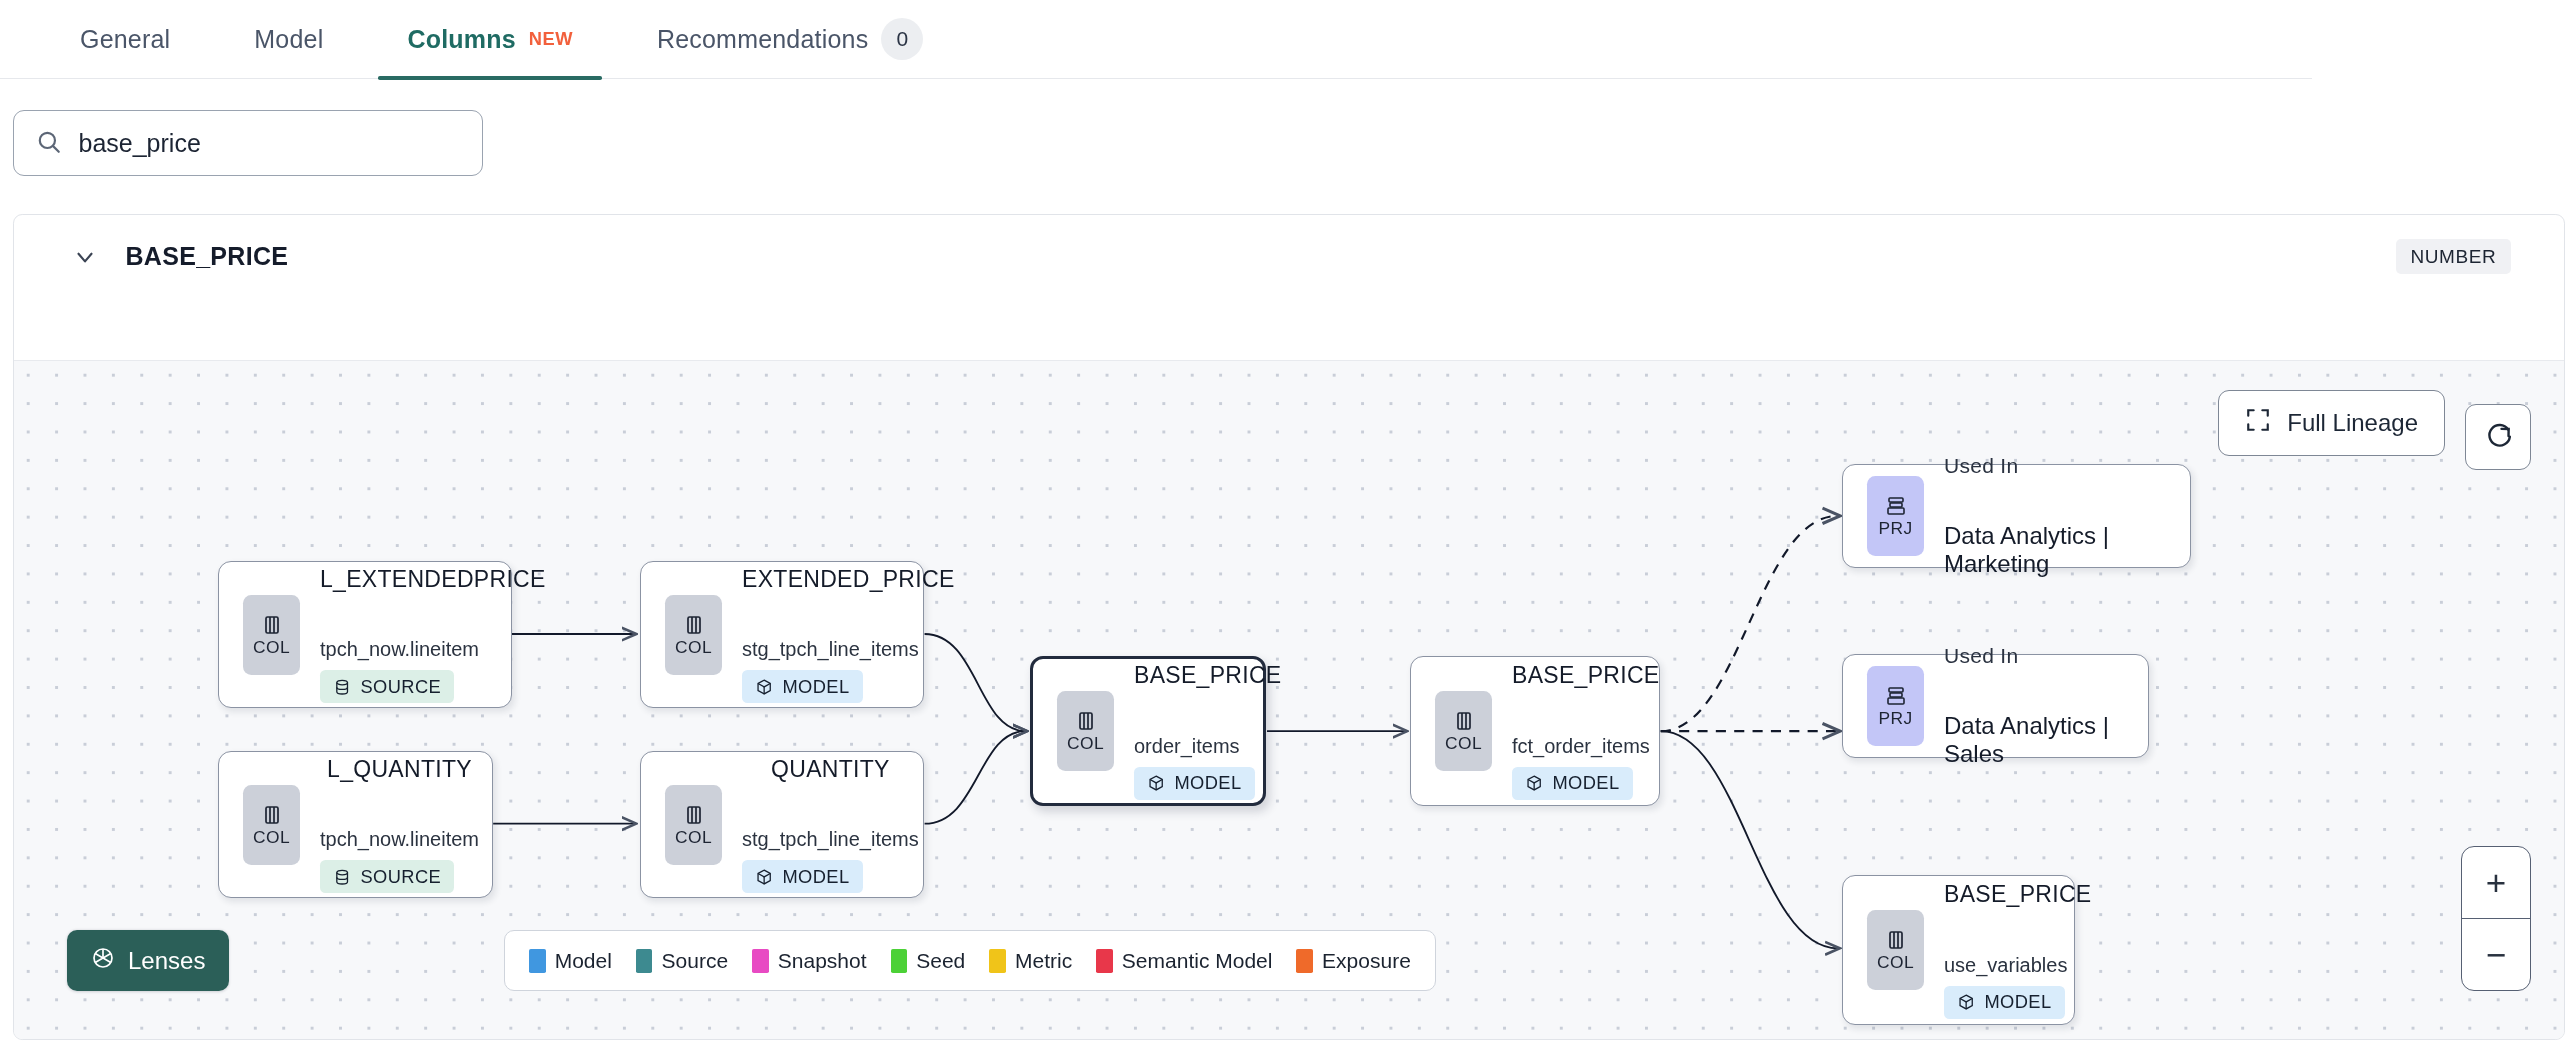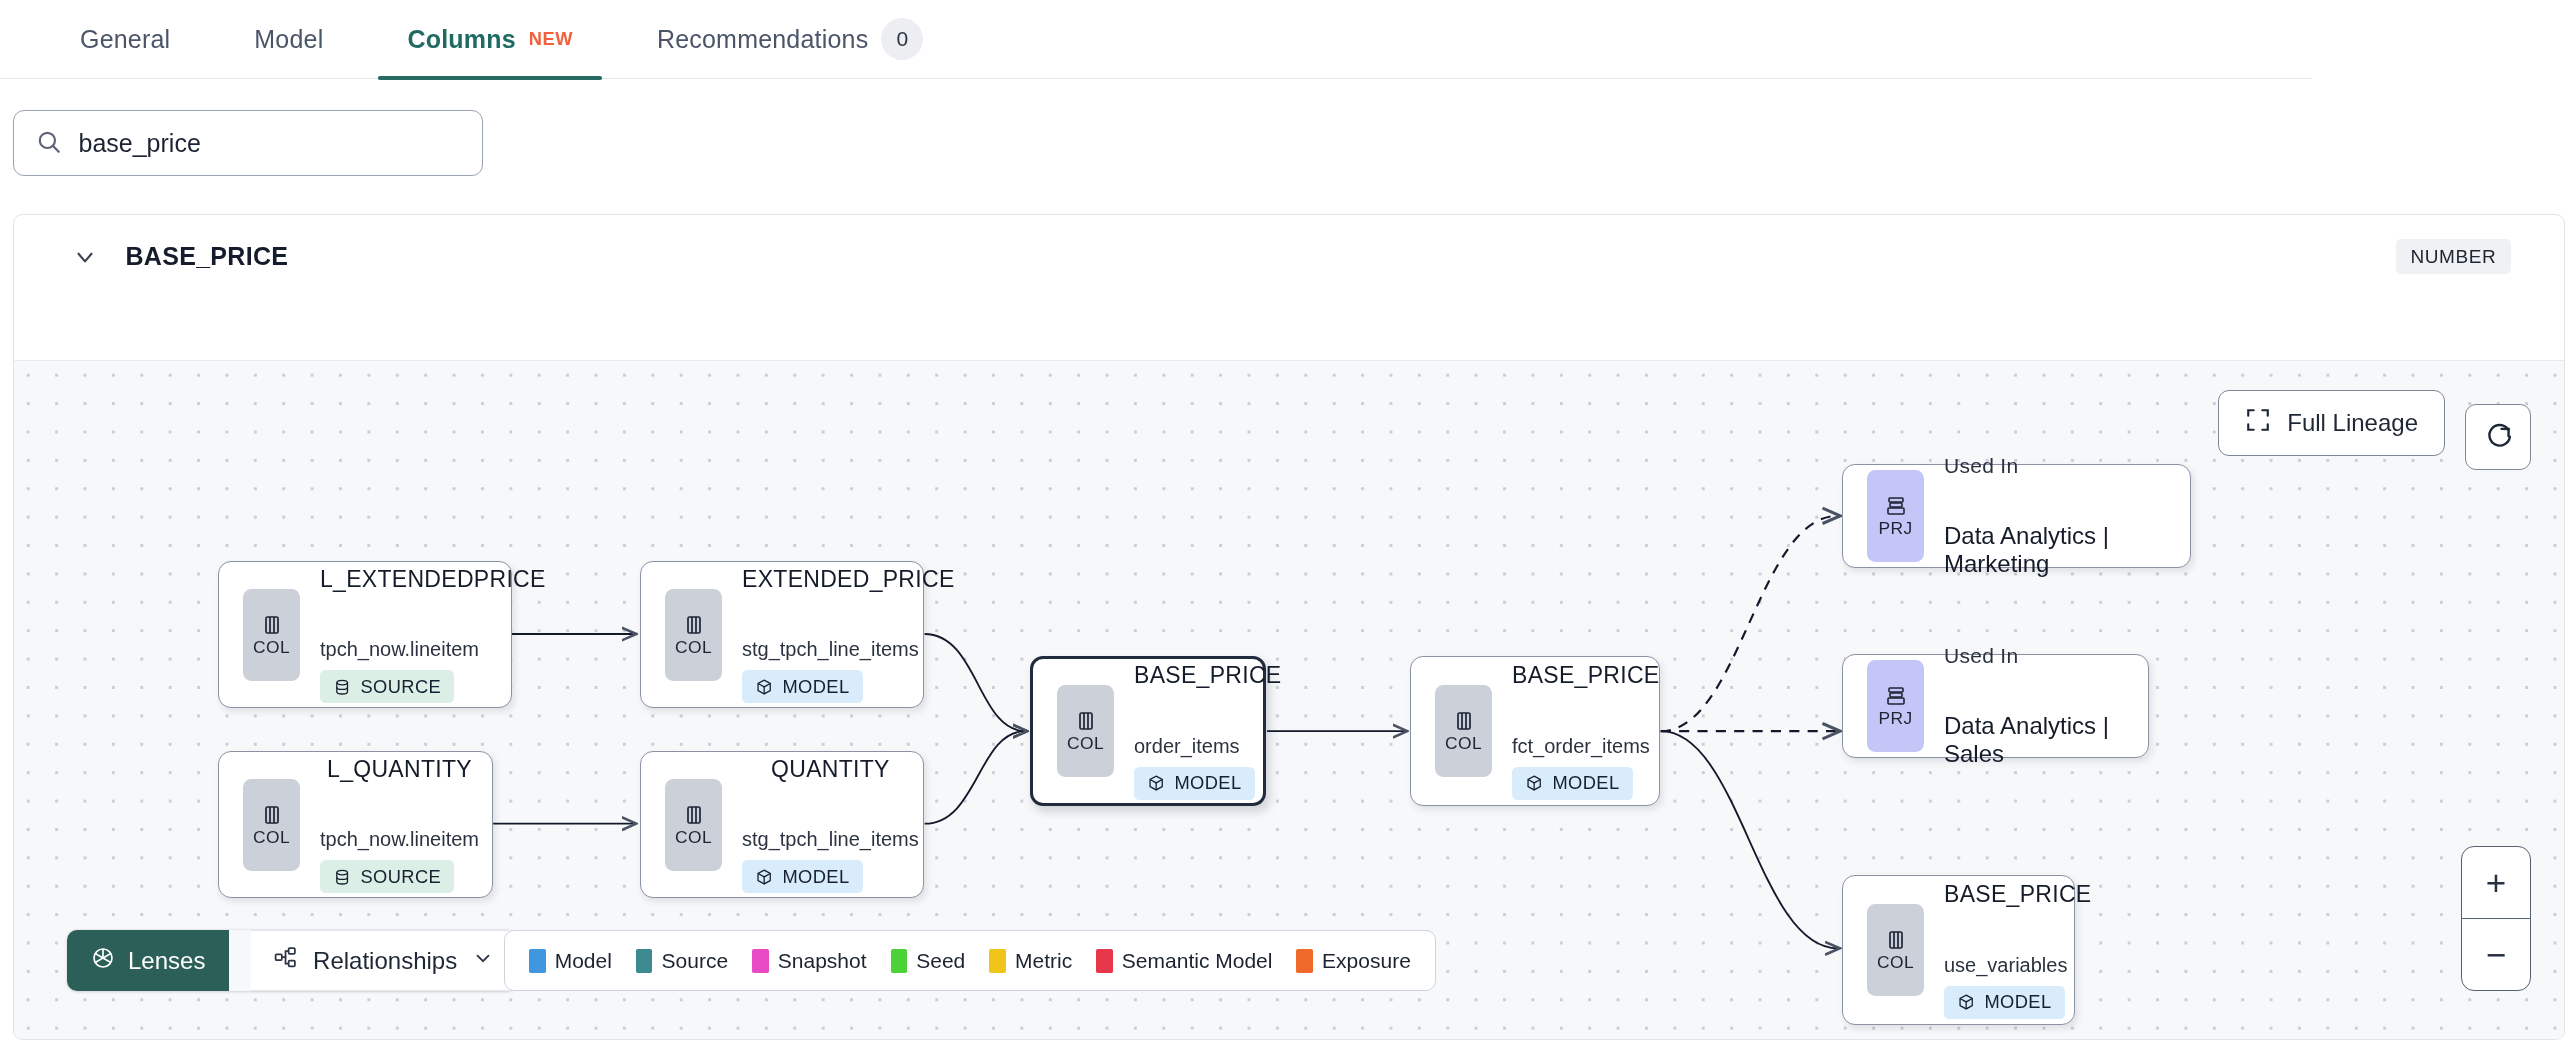--- a/index.html
+++ b/index.html
@@ -113,21 +113,21 @@
   .node.focus {
     border: 3.7px solid #222b3d;
     box-shadow: 3.7px 5.5px 10px rgba(30,38,58,.17);
   }
   .node-body {
     display: flex; align-items: center; gap: 20px;
     padding: 0 24px; width: 100%;
   }
   .kind {
     flex: 0 0 auto;
-    width: 57px; height: 92px; border-radius: 8.3px;
+    width: 57px; height: 80px; border-radius: 8.3px;
     background: #ccd0d9;
     display: flex; flex-direction: column; align-items: center; justify-content: center;
     gap: 1.8px;
   }
   .kind.prj { background: #c3c6f7; }
   .kind-lbl { font-size: 17.4px; color: #1d2433; letter-spacing: 0.4px; line-height: 1; }
   .node-text { display: flex; flex-direction: column; gap: 9.2px; }
   .node-name { font-size: 23px; color: #141b29; letter-spacing: 0.3px; }
   .node-sub  { font-size: 20px; color: #2b3340; margin-top: 36px; }
   .mat {
@@ -170,21 +170,20 @@
     font-size: 35px; color: #28313f; cursor: pointer;
   }
   .zoomctl div:first-child { border-bottom: 1.8px solid #566073; }
 
   
   .lensgroup {
     position: absolute; left: 53px; bottom: 48px;
     height: 61px; display: flex; align-items: stretch;
     border-radius: 10px; overflow: hidden;
     box-shadow: 0 0.9px 2.8px rgba(20,28,45,.18);
-    gap: 22px;
   }
   .lenses {
     background: #2b5f58; color: #fff;
     display: flex; align-items: center; gap: 13px;
     padding: 0 24px; font-size: 24px; cursor: pointer;
   }
   .relationships {
     background: #fff; color: #1d2736;
     display: flex; align-items: center; gap: 14.7px;
     padding: 0 22px; font-size: 24px; cursor: pointer;
@@ -509,37 +508,20 @@
         <span>
           <svg width="24" height="24" viewBox="0 0 24 24" fill="none" stroke="#ffffff" stroke-width="1.7">
             <circle cx="12" cy="12" r="9"></circle>
             <path d="M12,3 L12,12 L19.8,16.5"></path>
               <path d="M4.2,16.5 L12,12 L4.2,7.5"></path>
               <path d="M19.8,7.5 L12,12"></path>
           </svg>
         </span>
         <span>Lenses</span>
       </div>
-      <div class="relationships">
-        <span>
-          <svg width="25" height="25" viewBox="0 0 24 24" fill="none" stroke="#2c3545" stroke-width="1.7">
-            <rect x="2.5" y="9" width="6" height="5.5" rx="1"></rect>
-            <rect x="15" y="3" width="6" height="5.5" rx="1"></rect>
-            <rect x="15" y="15" width="6" height="5.5" rx="1"></rect>
-            <path d="M8.5,11.7 H12 V5.8 H15"></path>
-              <path d="M12,11.7 V17.8 H15"></path>
-          </svg>
-        </span>
-        <span>Relationships</span>
-        <span>
-          <svg width="22" height="22" viewBox="0 0 24 24" fill="none" stroke="#2c3545" stroke-width="2" stroke-linecap="round">
-            <polyline points="6,9.5 12,15.5 18,9.5"></polyline>
-          </svg>
-        </span>
-      </div>
     </div>
 
     <div class="legend">
       <span class="leg">
         <span class="sw" style="background:#4097e0"></span>
         <span>Model</span>
       </span>
       <span class="leg">
         <span class="sw" style="background:#3d8a90"></span>
         <span>Source</span>

